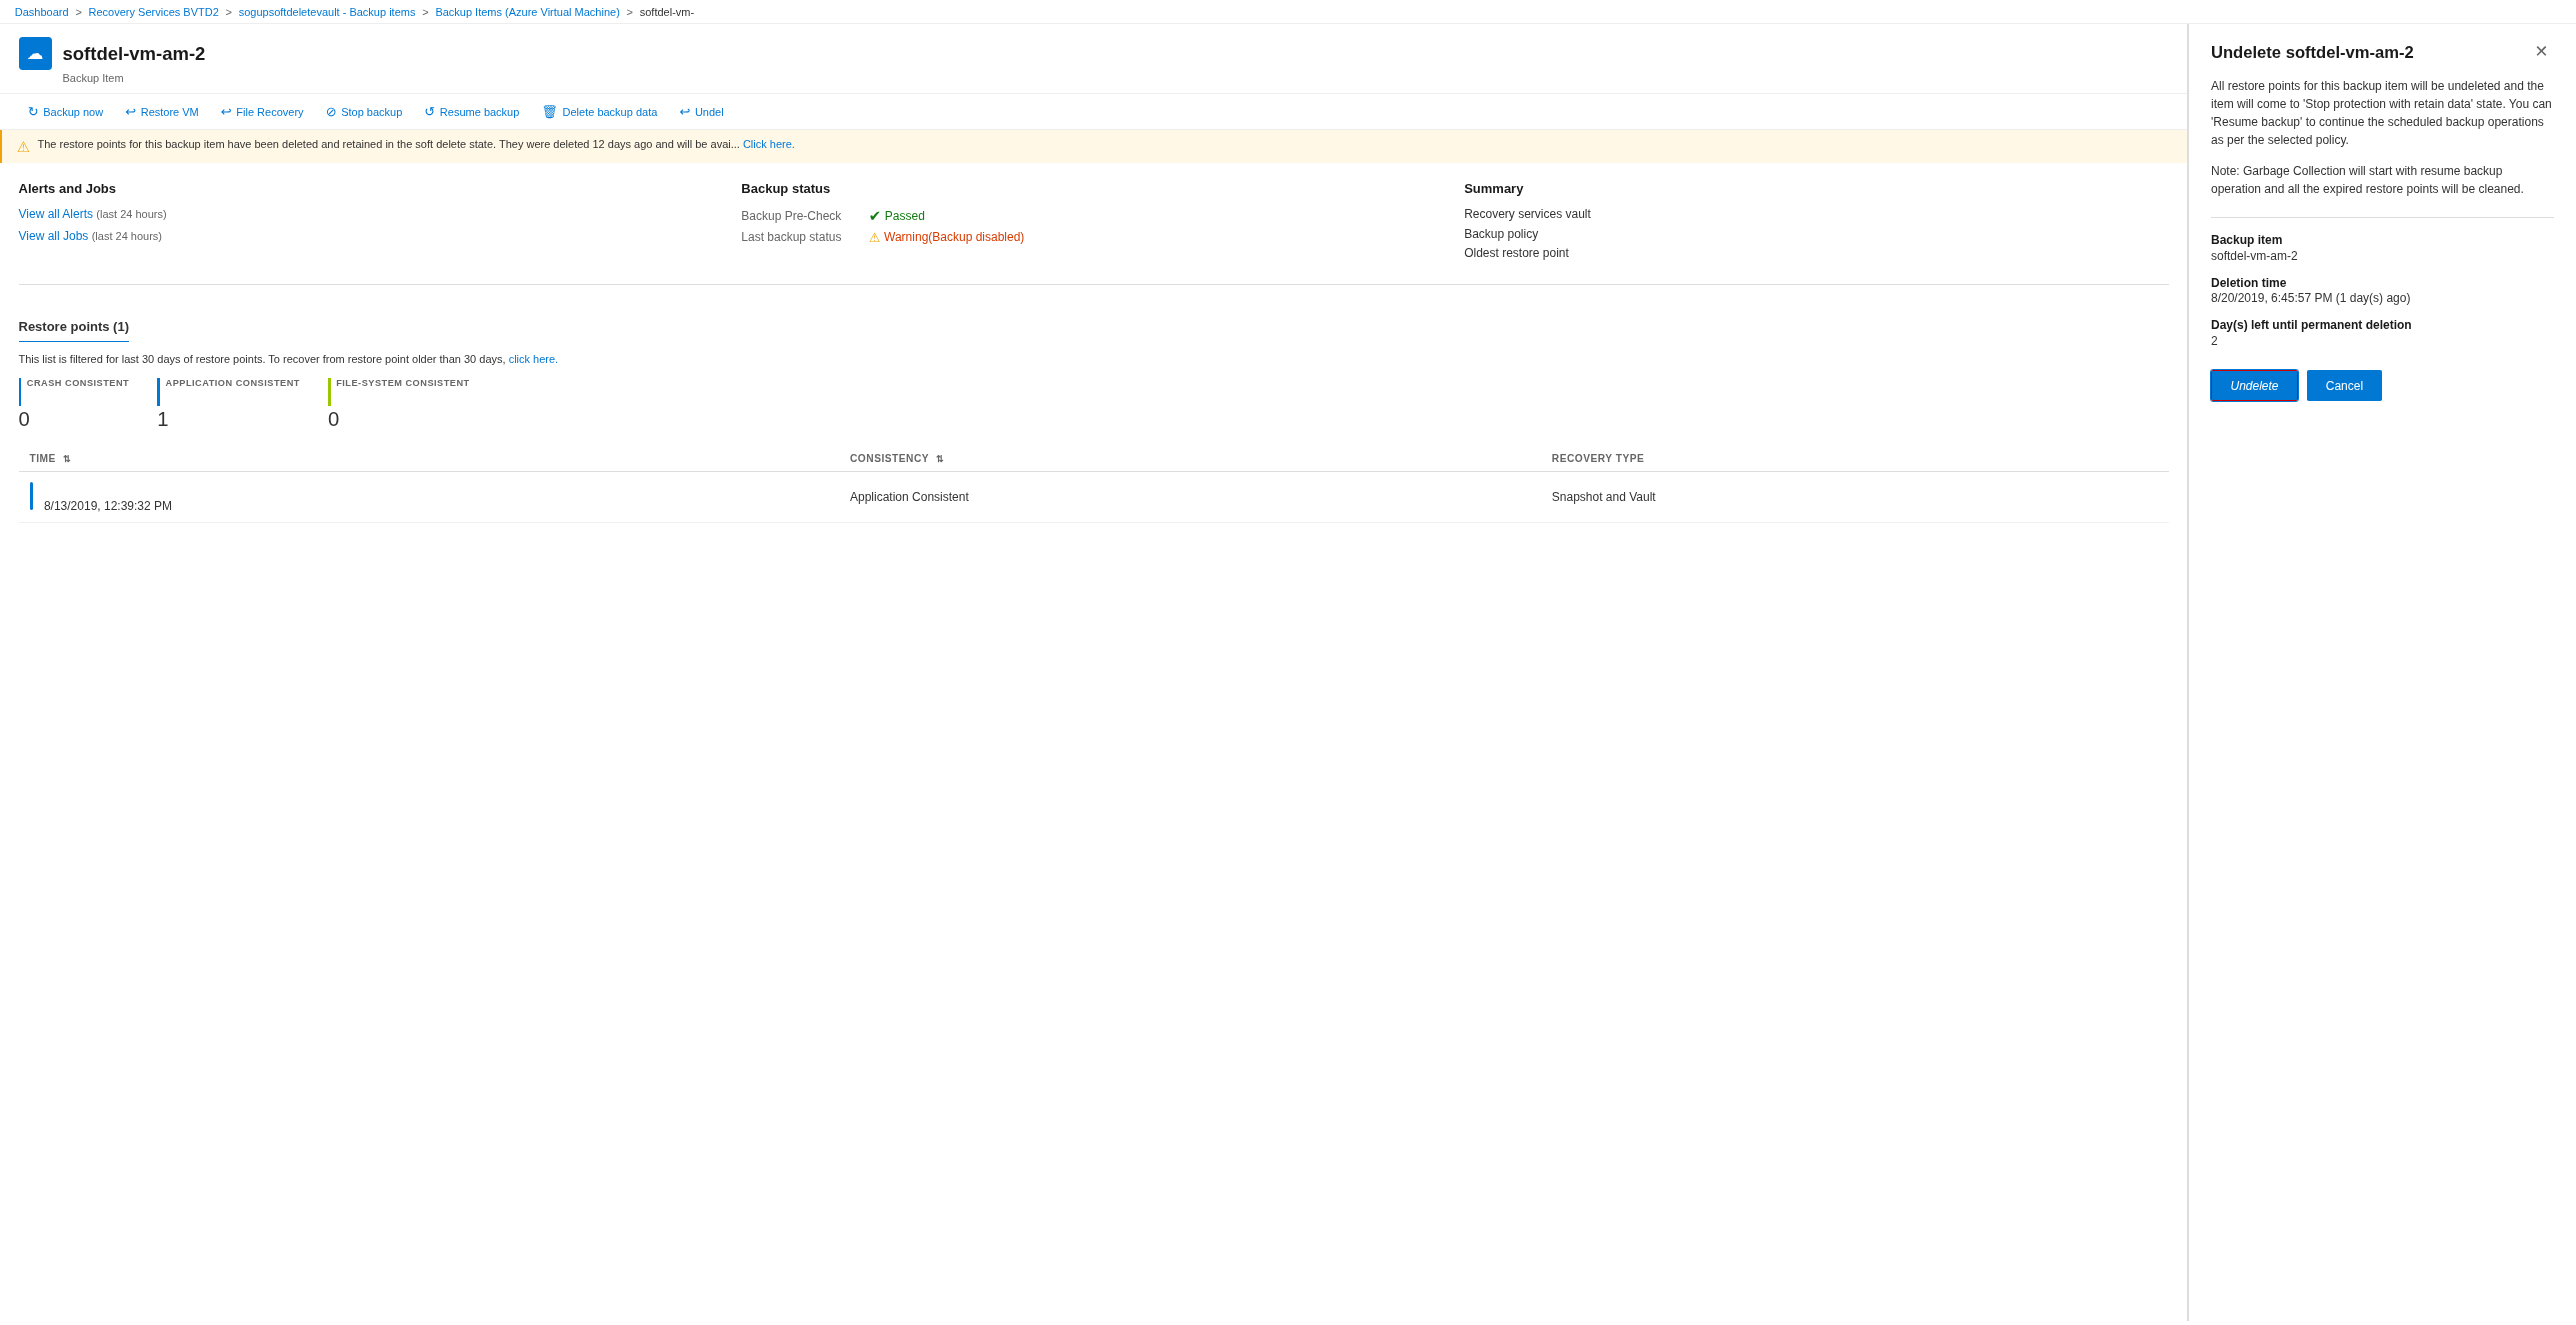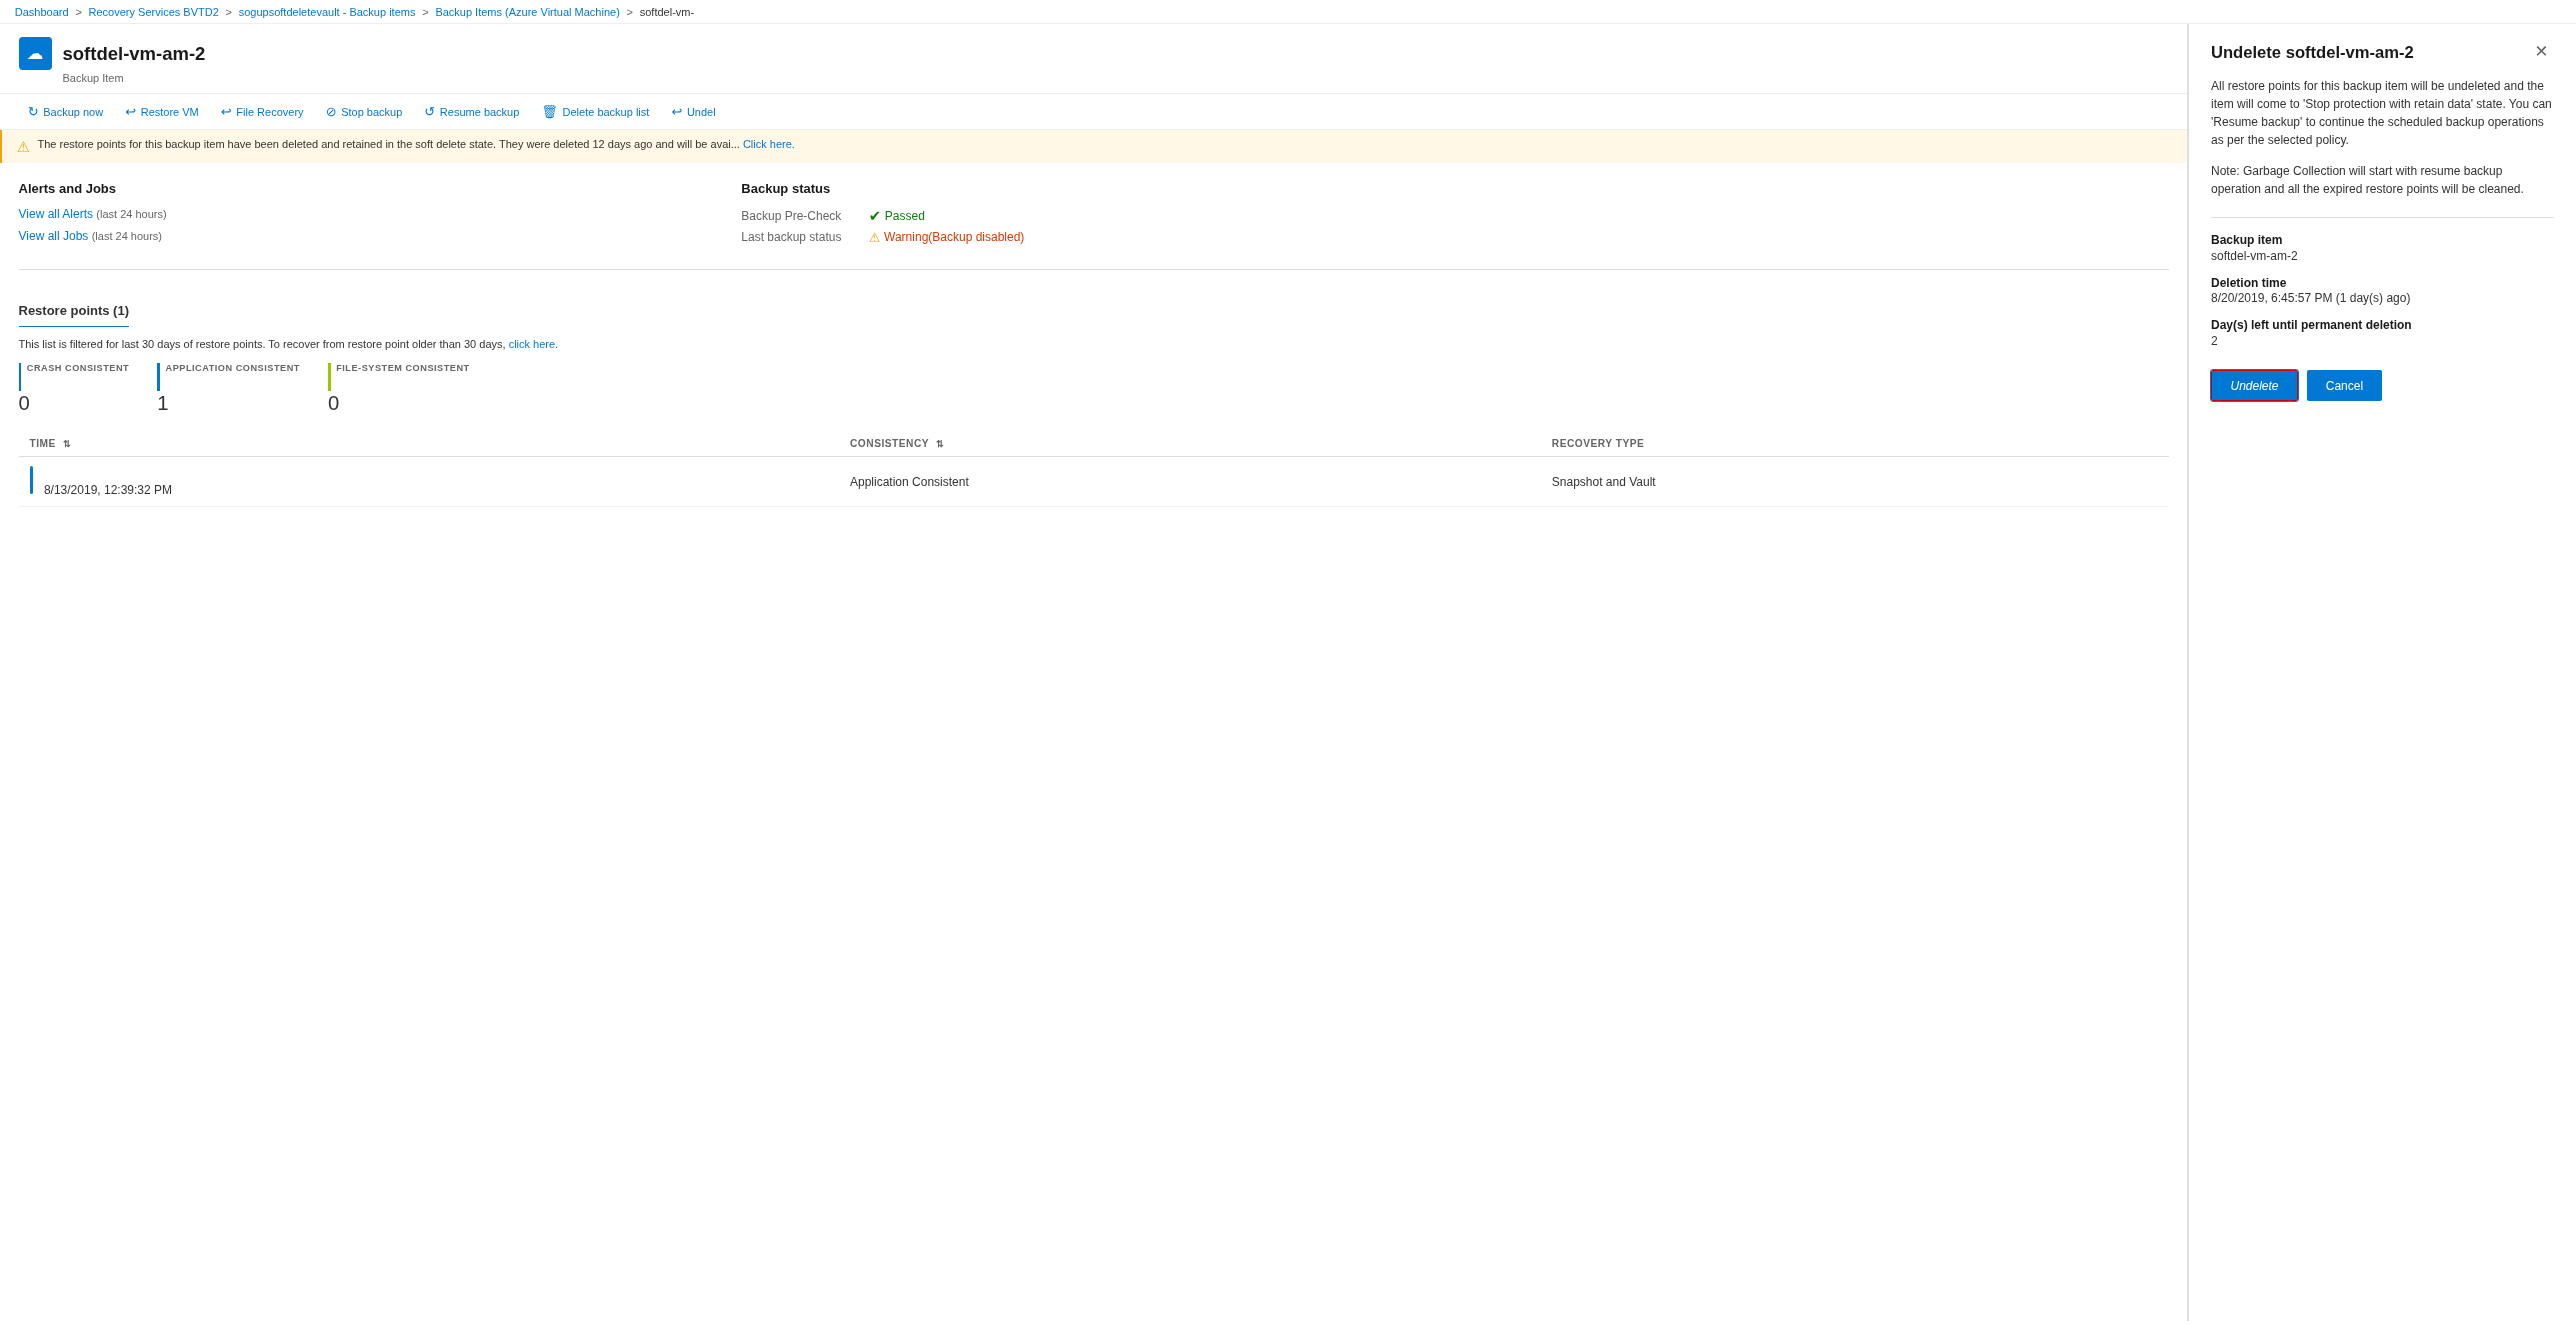--- a/index.html
+++ b/index.html
@@ -276,21 +276,21 @@
       <button class="toolbar-btn">
         <span class="btn-icon">⊘</span>
         <span>Stop backup</span>
       </button>
       <button class="toolbar-btn">
         <span class="btn-icon">↺</span>
         <span>Resume backup</span>
       </button>
       <button class="toolbar-btn">
         <span class="btn-icon">🗑</span>
-        <span>Delete backup list</span>
+        <span>Delete backup data</span>
       </button>
       <button class="toolbar-btn">
         <span class="btn-icon">↩</span>
         <span>Undel</span>
       </button>
     </div>
 
     <div class="warning-banner">
       <span class="warning-icon">⚠</span>
       <div>
@@ -325,20 +325,26 @@
           </div>
           <div class="status-row">
             <span class="status-label">Last backup status</span>
             <span class="status-warn">
               <span style="color:#f0a30a; font-size:13px;">⚠</span>
               <span>Warning(Backup disabled)</span>
             </span>
           </div>
         </div>
 
+        <div class="info-col">
+          <h3>Summary</h3>
+          <p>Recovery services vault</p>
+          <p>Backup policy</p>
+          <p>Oldest restore point</p>
+        </div>
 
       </div>
 
       <hr class="divider">
     </div>
 
     <div class="restore-section">
       <div class="restore-title">Restore points (1)</div>
 
       <div class="filter-text">

